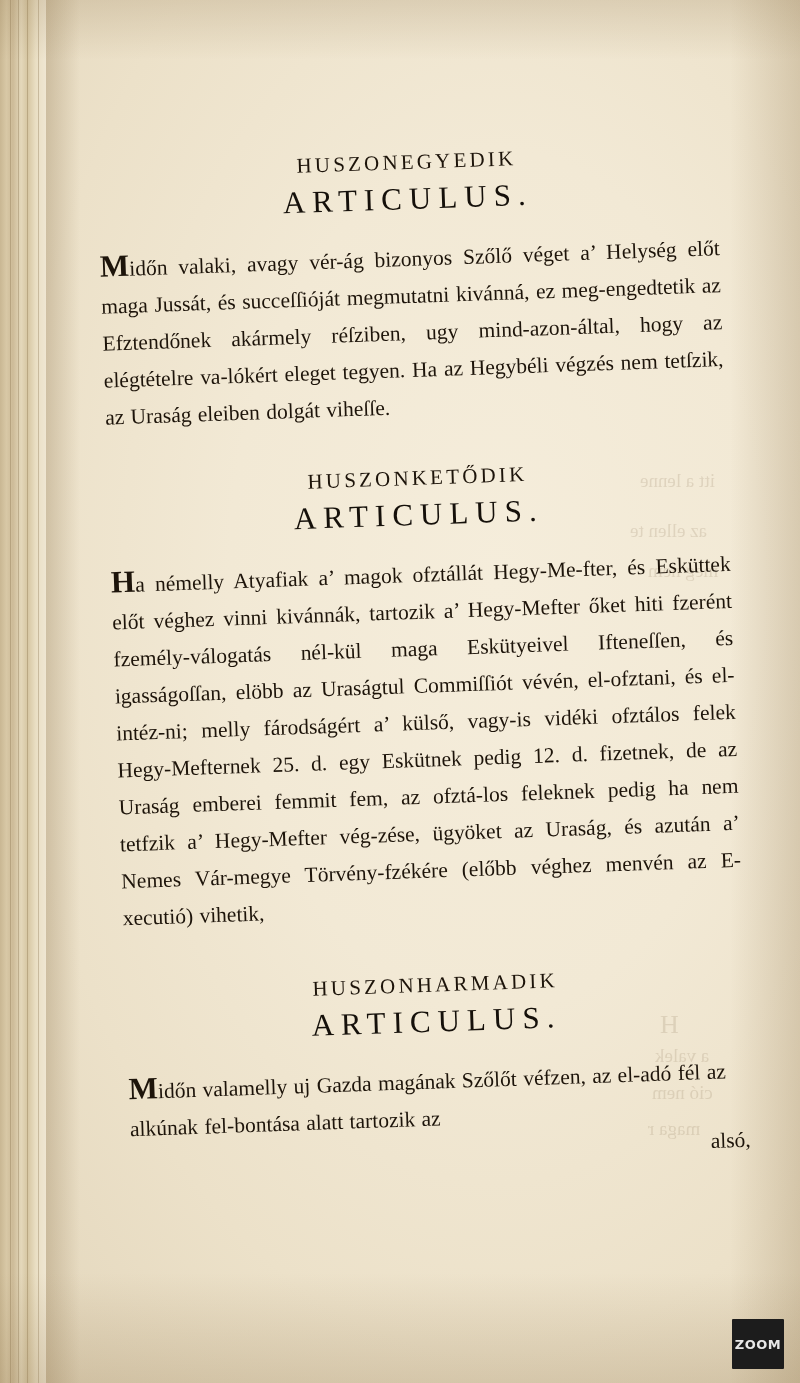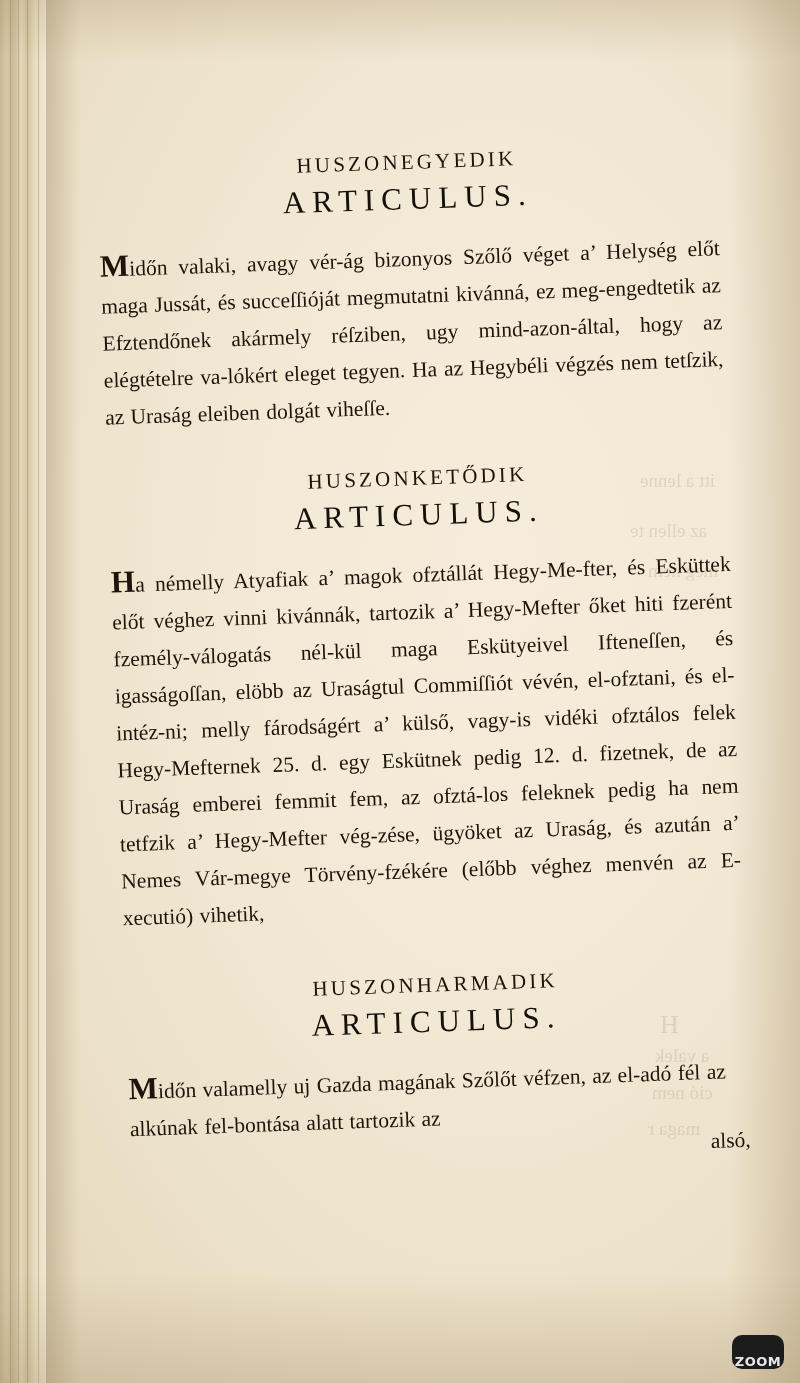--- a/index.html
+++ b/index.html
@@ -127,25 +127,25 @@
     margin-top: 40px;
   }
   .sec-3 { margin-top: 46px; }
 
   
   #zoom-badge {
     position: absolute;
     right: 16px;
     bottom: 14px;
     width: 52px;
-    height: 34px;
+    height: 50px;
     background: #1c1c1c;
-    border-radius: 10px;
+    border-radius: 1px;
     display: flex;
-    align-items: flex-end;
+    align-items: center;
     justify-content: center;
   }
   #zoom-badge .zoom-text {
     color: #e8e8e8;
     font-family: "DejaVu Sans", sans-serif;
     font-size: 13px;
     font-weight: 700;
     letter-spacing: 0.5px;
   }
 </style>

